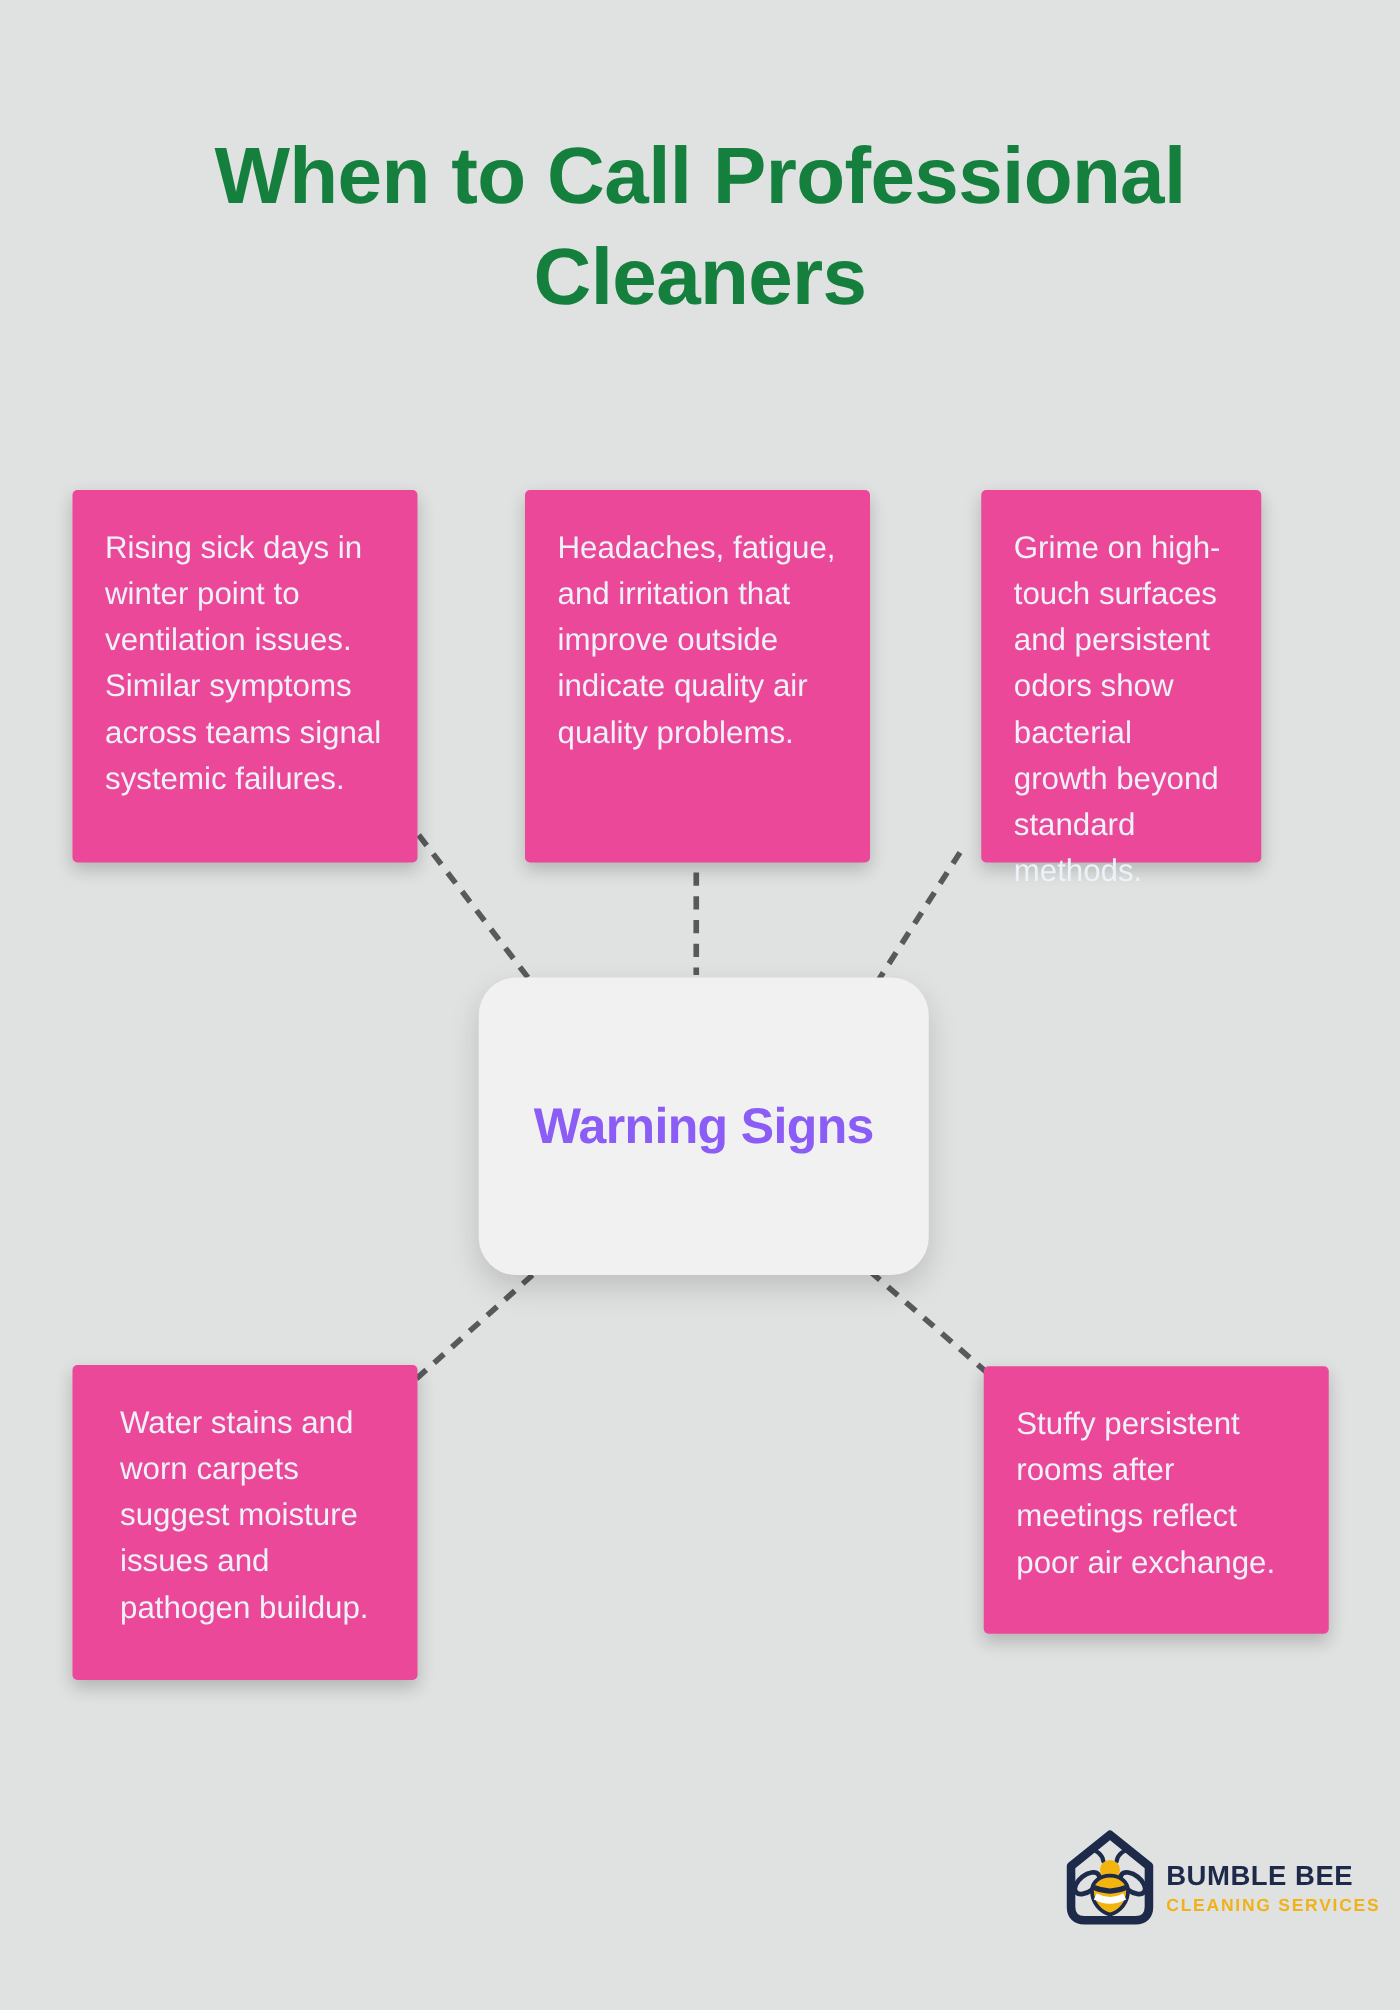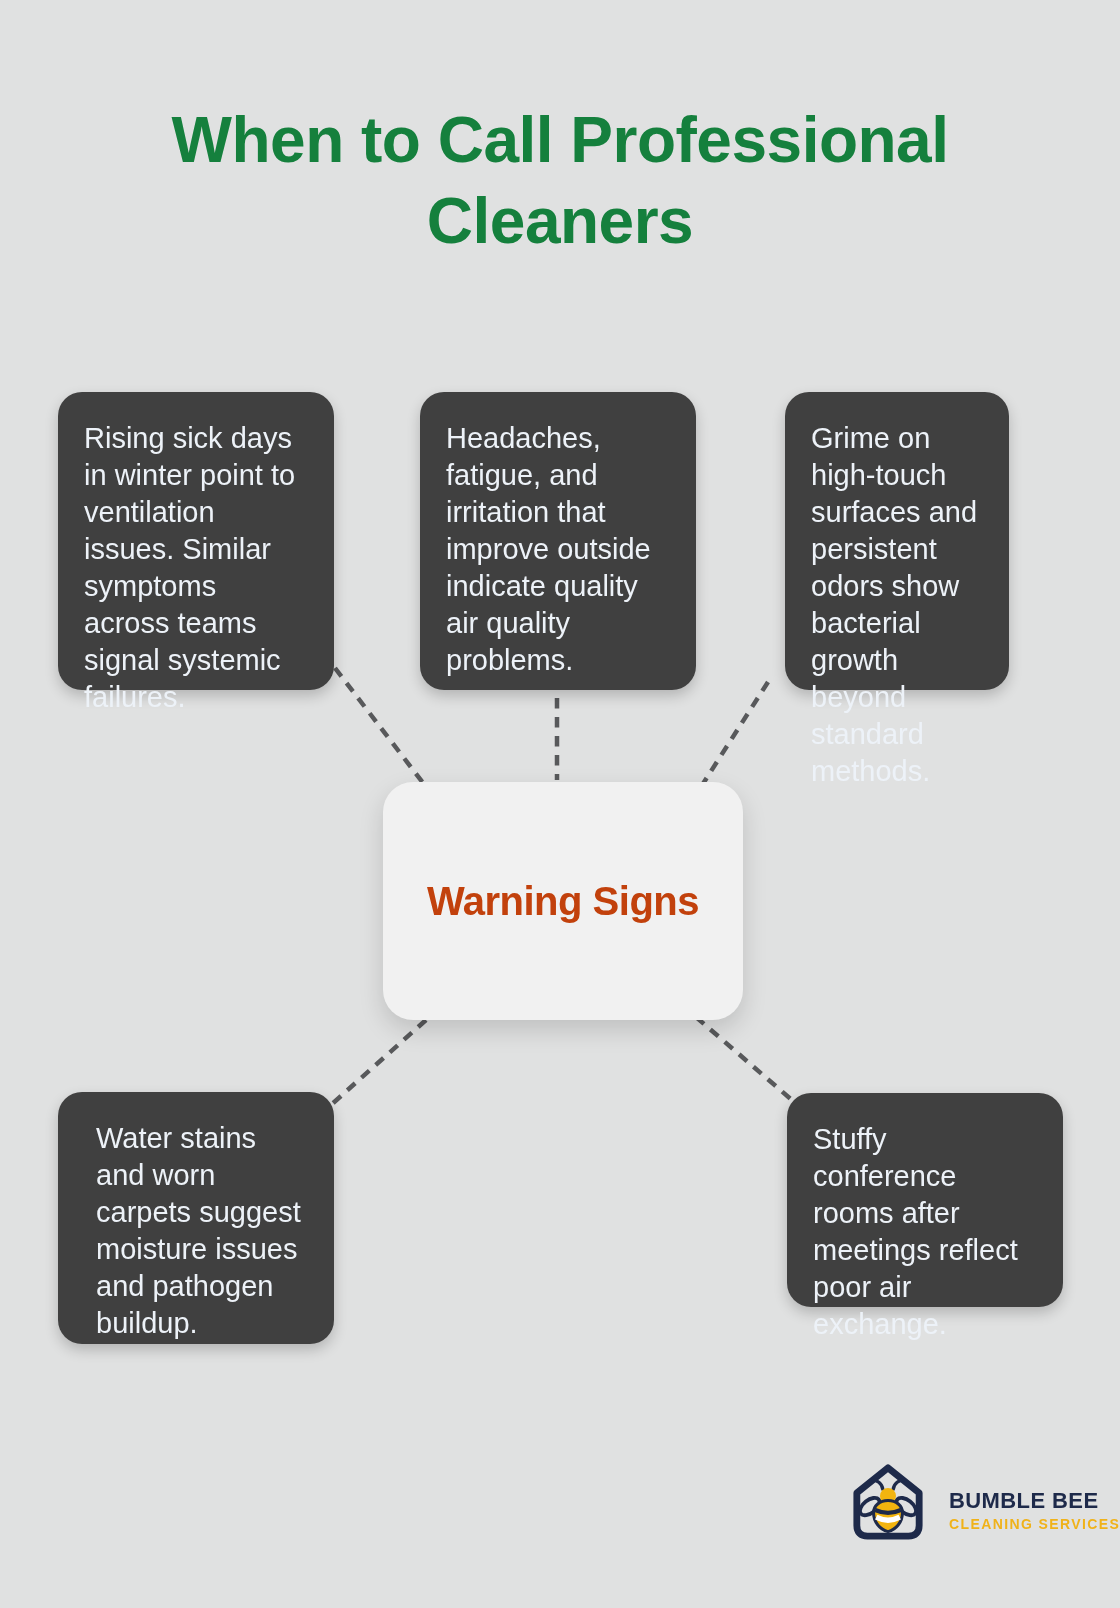--- a/index.html
+++ b/index.html
@@ -34,25 +34,25 @@
     pointer-events: none;
   }
   .connectors line {
     stroke: #58595b;
     stroke-width: 4.5;
     stroke-dasharray: 10.5 8.5;
   }
 
   .node {
     position: absolute;
-    background: #404040;
-    border-radius: 24px;
+    background: #ec4899;
+    border-radius: 4px;
     box-shadow: 0 6px 14px rgba(0,0,0,0.20);
     color: #edf2f8;
-    font-size: 29px;
+    font-size: 25px;
     line-height: 37px;
     padding: 28px 26px;
     box-sizing: border-box;
   }
   .node p { margin: 0; }
 
   .node-tl { left: 58px;  top: 392px;  width: 276px; height: 298px; }
   .node-tc { left: 420px; top: 392px;  width: 276px; height: 298px; }
   .node-tr { left: 785px; top: 392px;  width: 224px; height: 298px; }
   .node-bl { left: 58px;  top: 1092px; width: 276px; height: 252px; padding-left: 38px; }
@@ -65,30 +65,30 @@
     background: #f1f1f1;
     border-radius: 30px;
     box-shadow: 0 10px 24px rgba(0,0,0,0.15);
     display: flex;
     align-items: center;
     justify-content: center;
   }
   .center-box span {
     font-size: 40px;
     font-weight: 800;
-    color: #c2410c;
+    color: #8b5cf6;
     letter-spacing: -0.5px;
   }
 
   .logo {
     position: absolute;
     left: 850px; top: 1462px;
     display: flex;
     align-items: center;
-    gap: 23px;
+    gap: 7px;
   }
   .logo-text { display: flex; flex-direction: column; margin-top: 16px; }
   .logo-name {
     font-size: 22px;
     font-weight: 800;
     color: #1e2a4a;
     letter-spacing: 0.4px;
     white-space: nowrap;
   }
   .logo-tagline {
@@ -129,21 +129,21 @@
 
   <div class="center-box">
     <span>Warning Signs</span>
   </div>
 
   <div class="node node-bl">
     <p>Water stains and worn carpets suggest moisture issues and pathogen buildup.</p>
   </div>
 
   <div class="node node-br">
-    <p>Stuffy conference rooms after meetings reflect poor air exchange.</p>
+    <p>Stuffy persistent rooms after meetings reflect poor air exchange.</p>
   </div>
 
   <div class="logo">
     <svg width="76" height="80" viewBox="0 0 100 104" aria-hidden="true">
 
       <path d="M50 7 L91 40 L91 83 C91 92 86 97 77 97 L23 97 C14 97 9 92 9 83 L9 40 Z" fill="none" stroke="#1e2a4a" stroke-width="9" stroke-linejoin="round"></path>
 
       <path d="M43 35 C42 27 35 23 30 23" fill="none" stroke="#1e2a4a" stroke-width="4.5" stroke-linecap="round"></path>
       <path d="M57 35 C58 27 65 23 70 23" fill="none" stroke="#1e2a4a" stroke-width="4.5" stroke-linecap="round"></path>
 

